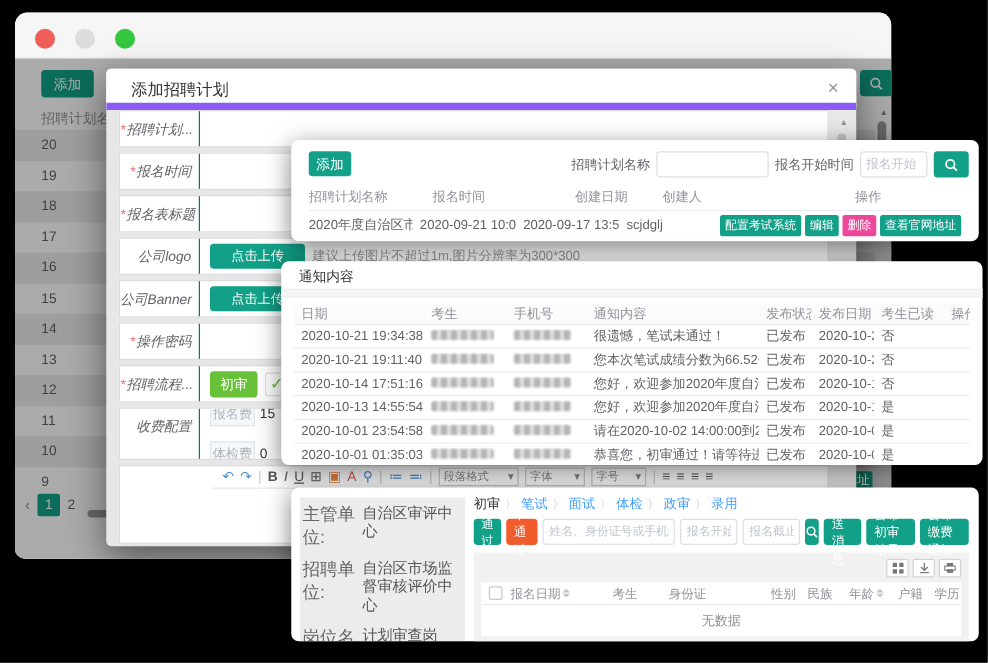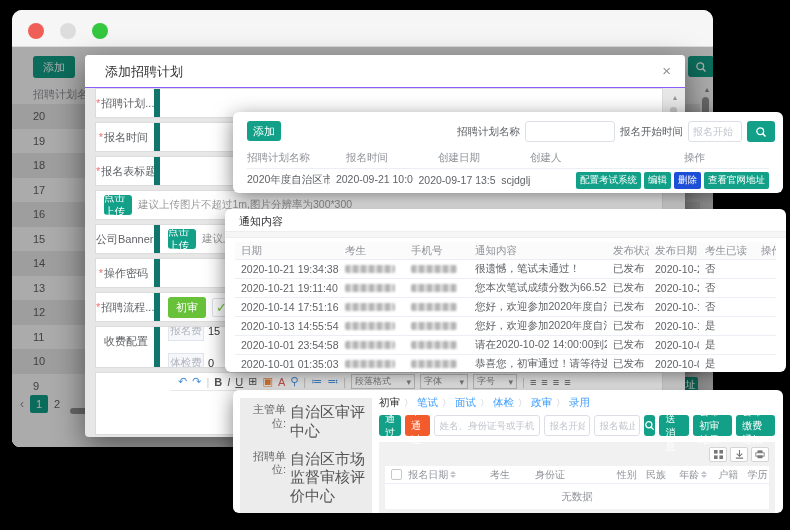--- a/index.html
+++ b/index.html
@@ -16,29 +16,29 @@
   .dim{position:absolute;left:0;top:0;right:0;bottom:0;background:rgba(0,0,0,.33);z-index:5;}
   .btn{display:inline-flex;align-items:center;justify-content:center;color:#fff;background:#12a188;border-radius:3px;cursor:pointer;}
   .zebra{font-size:11px;color:#606266;}
   .zebra .zrow{height:24.5px;line-height:24.5px;padding-left:21px;}
   .zebra .zrow:nth-child(odd){background:#ececec;}
   .pagebox{display:inline-block;width:18px;height:18px;line-height:18px;text-align:center;background:#12a188;color:#fff;border-radius:2px;font-size:11px;}
 
   
   .modal{position:absolute;left:85px;top:55px;width:600px;height:382px;background:#e7e7e7;border-radius:4px;
     box-shadow:0 10px 30px rgba(0,0,0,.5);z-index:10;}
-  .m-head{position:absolute;left:0;top:0;right:0;height:33px;background:#fff;border-bottom:1px solid #8b5cf6;border-radius:4px 4px 0 0;}
+  .m-head{position:absolute;left:0;top:0;right:0;height:33px;background:#fff;border-bottom:6px solid #8b5cf6;border-radius:4px 4px 0 0;}
   .m-title{margin-left:20px;line-height:33px;font-size:13px;color:#303133;}
   .m-close{position:absolute;right:14px;top:8px;font-size:15px;color:#909399;cursor:pointer;line-height:16px;}
   .f-row{position:absolute;left:10px;width:568px;background:#fff;border:1px solid #dcdcdc;display:flex;}
-  .f-label{width:64px;flex:0 0 64px;border-right:6px solid #0f766e;text-align:right;padding:7px 6px 0 0;font-size:11px;color:#606266;white-space:nowrap;overflow:hidden;}
+  .f-label{width:64px;flex:0 0 64px;border-right:1px solid #0f766e;text-align:right;padding:7px 6px 0 0;font-size:11px;color:#606266;white-space:nowrap;overflow:hidden;font-style:italic;}
   .star{color:#f56c6c;margin-right:1px;}
   .f-input{flex:1;display:flex;align-items:center;padding-left:8px;gap:6px;position:relative;overflow:hidden;}
   .f-input input{border:none;outline:none;background:transparent;width:100%;font-size:11px;color:#333;}
-  .upload{width:28px;height:20px;font-size:10.5px;}
+  .upload{width:76px;height:20px;font-size:10.5px;}
   .hint{font-size:10.5px;color:#9a9a9a;white-space:nowrap;}
   .gbtn{width:38px;height:21px;font-size:11px;background:#67c23a;}
   .graybtn{width:38px;height:21px;font-size:11px;background:#f5f5f5;color:#999;border:1px solid #ddd;display:inline-flex;align-items:center;justify-content:center;border-radius:3px;}
   .chk{width:19px;height:19px;background:#fff;border:1px solid #dcdfe6;border-radius:2px;display:inline-flex;align-items:center;justify-content:center;color:#67c23a;font-size:13px;font-weight:bold;}
   .chip{width:44px;height:20px;background:#f5f7fa;border:1px solid #dfe4ed;color:#aeb3bc;font-size:10.5px;display:inline-flex;align-items:center;justify-content:center;}
   .feeinput{width:58px;height:20px;border:1px solid #dcdfe6;font-size:11px;color:#333;padding-left:4px;outline:none;}
   .feeline{display:flex;align-items:center;gap:0;margin:3px 0;}
   .ed-toolbar{position:absolute;left:74px;right:0;top:0;height:18px;display:flex;align-items:center;gap:5px;padding-left:8px;border-bottom:1px solid #e8e8e8;font-size:11px;color:#555;white-space:nowrap;overflow:hidden;}
   .ed-sep{color:#ccc;}
   .ed-select{display:inline-flex;align-items:center;justify-content:space-between;height:15px;border:1px solid #ccc;background:#fff;color:#888;font-size:9px;padding:0 3px;gap:3px;}
@@ -51,36 +51,36 @@
   .p2{left:233px;top:112px;width:550px;height:81px;z-index:20;}
   .p3{left:225px;top:209px;width:561px;height:163px;z-index:30;}
   .p4{left:233px;top:390px;width:550px;height:123px;z-index:40;overflow:hidden;}
   .lbl{font-size:10.5px;color:#606266;white-space:nowrap;}
   .tin{border:1px solid #dcdfe6;border-radius:3px;height:21px;font-size:10px;padding:0 4px;outline:none;color:#333;}
   .tin::placeholder{color:#c0c4cc;}
   .thead{display:flex;font-size:10.5px;color:#909399;align-items:center;}
   .trow{display:flex;font-size:10.5px;color:#606266;align-items:center;border-top:1px solid #ebeef5;}
   .cell{padding-left:6px;white-space:nowrap;overflow:hidden;}
   .opbtn{font-size:9.5px;color:#fff;border-radius:2px;padding:2px 4px;background:#12a188;cursor:pointer;white-space:nowrap;}
-  .opbtn.orange{background:#1d4ed8;}
+  .opbtn.orange{background:#ec4899;}
   .redact{display:inline-block;width:50px;height:8px;border-radius:2px;filter:blur(1px);
     background:repeating-linear-gradient(90deg,#b5b5b5 0 5px,#dfdfdf 5px 8px);}
   .steps{display:flex;align-items:center;gap:4px;font-size:10.5px;}
   .step-link{color:#409eff;cursor:pointer;}
   .step-sep{color:#b0b6bf;font-size:9px;}
   .glink{color:#12a188;cursor:pointer;}
   .fbtn{font-size:10px;height:21px;padding:0 6px;}
   .iconbtn{width:18px;height:15px;background:#fff;border:1px solid #d4d4d4;border-radius:2px;display:inline-flex;align-items:center;justify-content:center;cursor:pointer;}
   .sortcaret{display:inline-flex;flex-direction:column;margin-left:2px;gap:1px;}
   .sortcaret i{width:0;height:0;border-left:3px solid transparent;border-right:3px solid transparent;display:block;}
   .sortcaret .up{border-bottom:3px solid #c0c4cc;}
   .sortcaret .dn{border-top:3px solid #c0c4cc;}
   .sb-item{display:flex;padding:5px 6px 4px 2px;gap:4px;}
-  .sb-l{width:44px;flex:0 0 44px;text-align:right;font-size:11px;color:#666;line-height:1.25;}
-  .sb-v{flex:1;font-size:15px;color:#555;line-height:1.25;word-break:break-all;}
+  .sb-l{width:44px;flex:0 0 44px;font-size:14px;color:#666;line-height:1.25;}
+  .sb-v{flex:1;font-size:12px;color:#555;line-height:1.25;word-break:break-all;}
 </style>
 </head>
 <body>
 
 <div class="stage">
 
   <div class="bwindow">
     <div class="chrome">
       <span class="dot" style="left:16px;background:#ef5f58;"></span>
       <span class="dot" style="left:48px;background:#dddddd;"></span>
@@ -140,20 +140,21 @@
           <input style="">
         </div>
     </div>
     <div class="f-row" style="top:101px;height:30px;">
       <div class="f-label"><span class="star">*</span><span>报名表标题</span></div>
       <div class="f-input">
           <input style="">
         </div>
     </div>
     <div class="f-row" style="top:135px;height:30px;">
+      <div class="f-label"><span>公司logo</span></div>
       <div class="f-input">
         <span class="btn upload">点击上传</span>
         <span class="hint">建议上传图片不超过1m,图片分辨率为300*300</span>
       </div>
     </div>
     <div class="f-row" style="top:169px;height:30px;">
       <div class="f-label"><span>公司Banner</span></div>
       <div class="f-input">
         <span class="btn upload">点击上传</span>
         <span class="hint">建议上传图片不超过1m,图片分辨率为300*300</span>
@@ -238,21 +239,21 @@
       <span class="btn" style="width:28px;height:21px;">
         <svg width="12" height="12" viewBox="0 0 16 16">
             <circle cx="7" cy="7" r="4.5" fill="none" stroke="#fff" stroke-width="1.8"></circle>
             <line x1="10.5" y1="10.5" x2="14" y2="14" stroke="#fff" stroke-width="2"></line>
           </svg>
       </span>
     </div>
     <div class="thead abs" style="left:14px;right:14px;top:37px;height:18px;">
       <span class="cell" style="width:93px;padding-left:0;">招聘计划名称</span>
       <span class="cell" style="width:92px;">报名时间</span>
-      <span class="cell" style="width:92px;">创建日期</span>
+      <span class="cell" style="width:92px;text-align:center;">创建日期</span>
       <span class="cell" style="width:90px;">创建人</span>
       <span class="cell" style="flex:1;text-align:center;">操作</span>
     </div>
     <div class="trow abs" style="left:14px;right:14px;top:56px;height:23px;">
       <span class="cell" style="width:93px;padding-left:0;">2020年度自治区市场监...</span>
       <span class="cell" style="width:92px;">2020-09-21 10:00到2020...</span>
       <span class="cell" style="width:92px;">2020-09-17 13:58:35</span>
       <span class="cell" style="width:90px;">scjdglj</span>
       <span style="flex:1;display:flex;gap:3px;align-items:center;">
         <span class="opbtn">配置考试系统</span>

